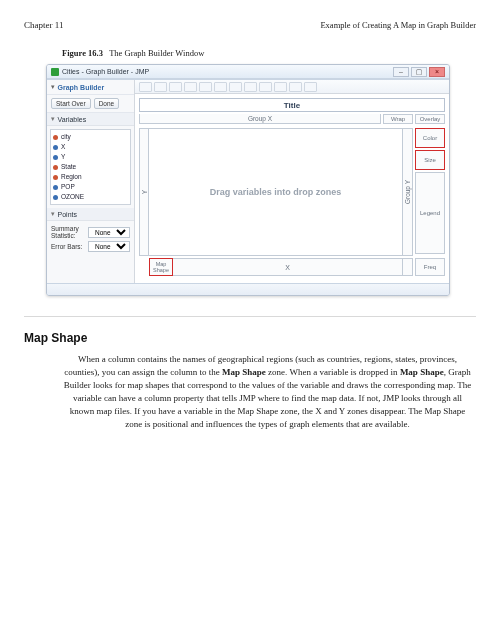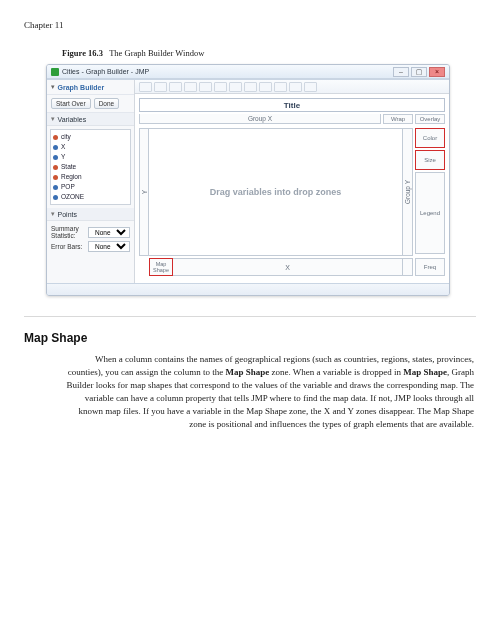--- a/index.html
+++ b/index.html
@@ -189,30 +189,31 @@
     font-size: 12px;
     font-weight: bold;
     color:#111;
     margin: 2px 0 8px 0;
   }
   .body-para {
     font-size: 9px;
     line-height: 1.45;
     color:#222;
     margin: 0 2px 0 37px;
-    text-align: right;
+    text-align: center;
   }
   .body-para .b { font-weight: bold; }
 </style>
 </head>
 <body>
 
 <div class="page-header">
   <div class="left">Chapter 11</div>
   <div class="right">
+    <div class="sub">Example of Creating A Map in Graph Builder</div>
   </div>
 </div>
 
 <div class="figure-caption">
   <span class="fignum">Figure 16.3</span>
   <span>&nbsp;</span>
   <span>The Graph Builder Window</span>
 </div>
 
 <div class="window">

